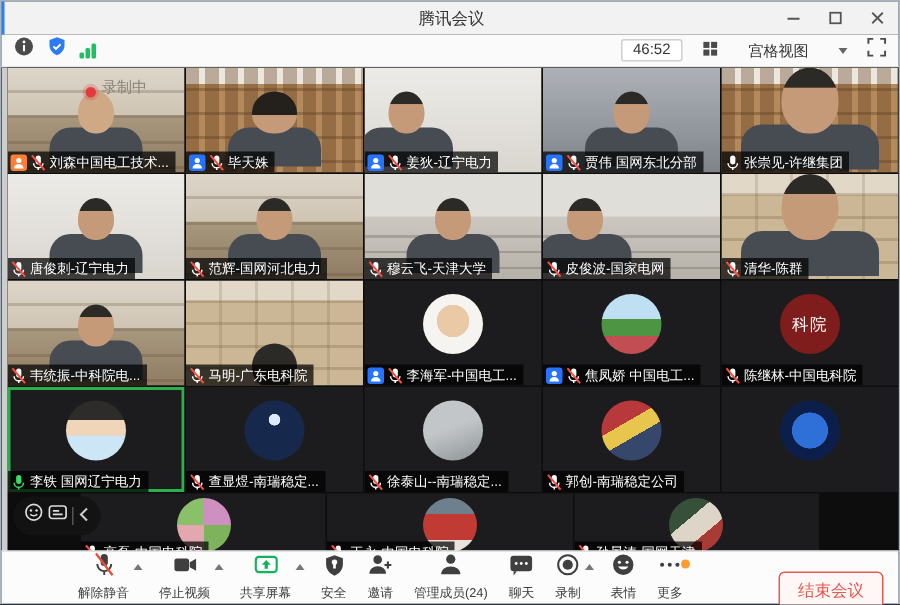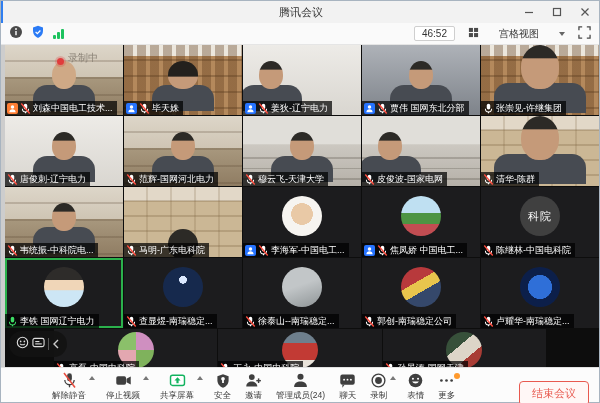--- a/index.html
+++ b/index.html
@@ -72,21 +72,21 @@
   .av-face { background:radial-gradient(circle at 50% 45%,#e9c9a6 0 36%,#f6f4f0 37% 100%); }
   .av-cartoon { background:linear-gradient(180deg,#2e2c2a 0 32%,#f0d6b8 33% 58%,#cde6f5 59% 100%); }
   .av-trees { background:linear-gradient(180deg,#bfe0f2 0 42%,#4d9443 42% 70%,#c24d52 70% 100%); }
   .av-lighthouse { background:radial-gradient(circle at 50% 32%,#dce9ff 0 11%,#16294d 12% 100%); }
   .av-mist { background:linear-gradient(160deg,#c2c6c8 0 45%,#8e9496 100%); }
   .av-trophy { background:linear-gradient(150deg,#b8393c 0 38%,#e8c54d 38% 58%,#35486b 58% 100%); }
   .av-logo { background:radial-gradient(circle at 50% 50%,#2f6fd8 0 42%,#0c1f4a 43% 100%); }
   .av-flowers { background:conic-gradient(#cf8fc0 0 25%,#7fb25c 25% 50%,#e3a7b0 50% 75%,#8bc06a 75% 100%); }
   .av-redman { background:linear-gradient(180deg,#6e7f8d 0 30%,#c23a34 30% 78%,#e9e3da 78% 100%); }
   .av-family { background:linear-gradient(140deg,#37503a 0 38%,#ddd5c8 38% 66%,#a83c35 66% 100%); }
-  .av-org { background:#404040;text-align:center; }
+  .av-org { background:#7f1d1d;text-align:center; }
   .av-text { color:#fff; font-size:11px; letter-spacing:1px; }
 
   
   .name-label { position:absolute; left:0; bottom:0; max-width:100%; display:flex; align-items:center; gap:2px;
                 background:rgba(0,0,0,.72); padding:1px 4px 1px 2px; height:14px; z-index:3; }
   .name-label .nm { color:#fff; font-size:9px; white-space:nowrap; overflow:hidden; text-overflow:ellipsis; }
   .badge { width:11px; height:11px; border-radius:2px; display:inline-flex; align-items:center; justify-content:center; flex:0 0 auto; }
   .miclbl { display:inline-flex; flex:0 0 auto; }
 
   
@@ -96,21 +96,21 @@
 
   
   .float-panel { position:absolute; left:8px; top:330px; height:26px; width:58px; z-index:6;
                  background:rgba(18,18,18,.92); border-radius:13px; display:flex; align-items:center;
                  justify-content:space-evenly; padding:0 4px; }
   .float-panel .fp-div { width:1px; height:12px; background:#555; }
 
   
   .toolbar { position:absolute; left:0; right:0; bottom:0; height:35px; background:#fcfcfc;
              border-top:1px solid #e2e2e2; display:flex; align-items:center; padding:0 10px 0 44px; z-index:10; }
-  .tb-item { display:flex; flex-direction:column; align-items:center; justify-content:flex-end; gap:1px;
+  .tb-item { display:flex; flex-direction:column; align-items:center; justify-content:space-between; gap:1px;
              padding:0 7px; position:relative; height:100%; }
   .tb-item .ic { height:17px; display:flex; align-items:center; }
   .tb-item .lb { font-size:8.5px; color:#3c3c3c; white-space:nowrap; }
   .tb-item .caret-up { position:absolute; right:-2px; top:8px; width:0; height:0;
              border-left:3px solid transparent; border-right:3px solid transparent; border-bottom:4px solid #777; }
   .tb-item.has-caret { margin-right:6px; }
   .tb-item .notif { position:absolute; top:5px; right:2px; width:6px; height:6px; border-radius:50%; background:#ff9a2e; }
   .end-btn { margin-left:auto; border:1px solid #e8594f; color:#e8594f; background:#fff7f6; border-radius:4px;
              font-size:11px; padding:4px 12px;margin-top:16px; }
 </style>
@@ -540,31 +540,20 @@
                   <path d="M2.6 6.3a3.4 3.4 0 0 0 6.8 0" fill="none" stroke="#fff" stroke-width="1.1"></path>
                   <line x1="6" y1="9.6" x2="6" y2="11.2" stroke="#fff" stroke-width="1.1"></line>
                   <line x1="1.4" y1="0.6" x2="10.6" y2="11.4" stroke="#ff4d3f" stroke-width="1.5"></line>
                 </svg>
               </span>
               <span class="nm">郭创-南瑞稳定公司</span>
             </div>
           </div>
           <div class="tile">
             <div class="avatar av-logo"></div>
-            <div class="name-label">
-              <span class="miclbl">
-                <svg width="11" height="11" viewBox="0 0 12 12">
-                  <rect x="4.1" y="0.8" width="3.8" height="6.4" rx="1.9" fill="#fff"></rect>
-                  <path d="M2.6 6.3a3.4 3.4 0 0 0 6.8 0" fill="none" stroke="#fff" stroke-width="1.1"></path>
-                  <line x1="6" y1="9.6" x2="6" y2="11.2" stroke="#fff" stroke-width="1.1"></line>
-                  <line x1="1.4" y1="0.6" x2="10.6" y2="11.4" stroke="#ff4d3f" stroke-width="1.5"></line>
-                </svg>
-              </span>
-              <span class="nm">卢耀华-南瑞稳定...</span>
-            </div>
           </div>
         </div>
         <div class="tile-row row-last">
           <div class="tile">
             <div class="avatar av-flowers"></div>
             <div class="name-label">
               <span class="miclbl">
                 <svg width="11" height="11" viewBox="0 0 12 12">
                   <rect x="4.1" y="0.8" width="3.8" height="6.4" rx="1.9" fill="#fff"></rect>
                   <path d="M2.6 6.3a3.4 3.4 0 0 0 6.8 0" fill="none" stroke="#fff" stroke-width="1.1"></path>

